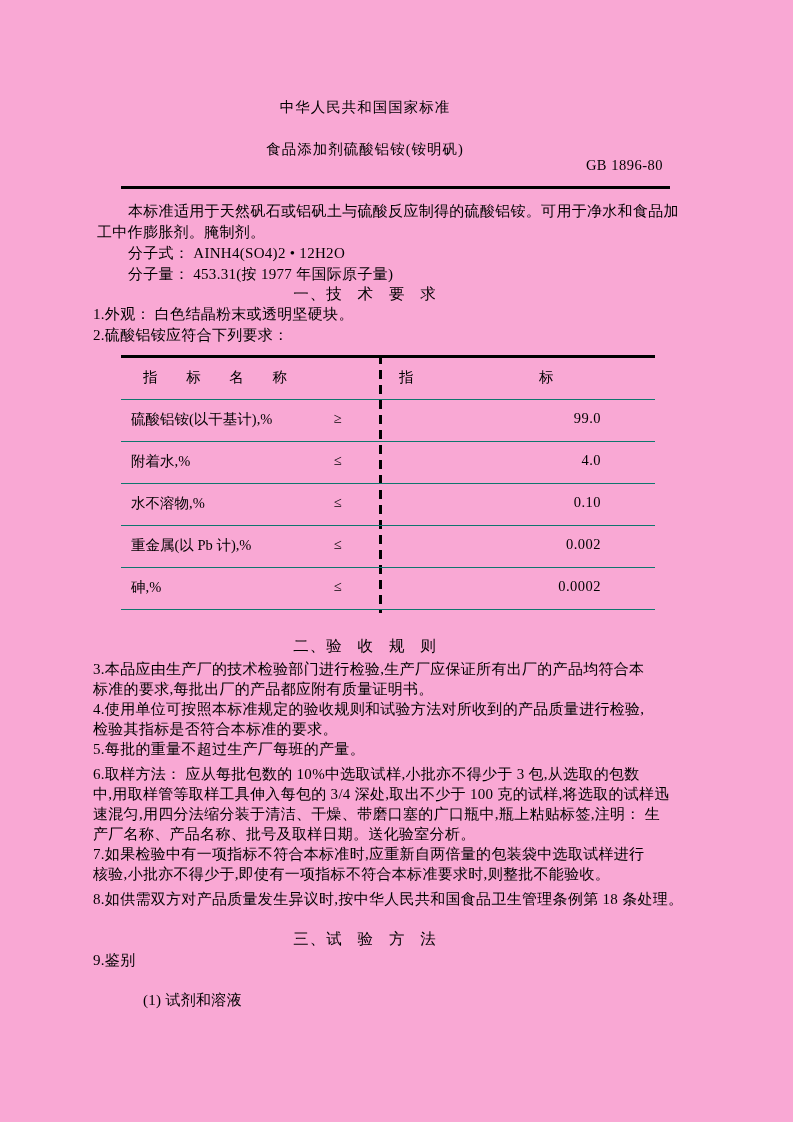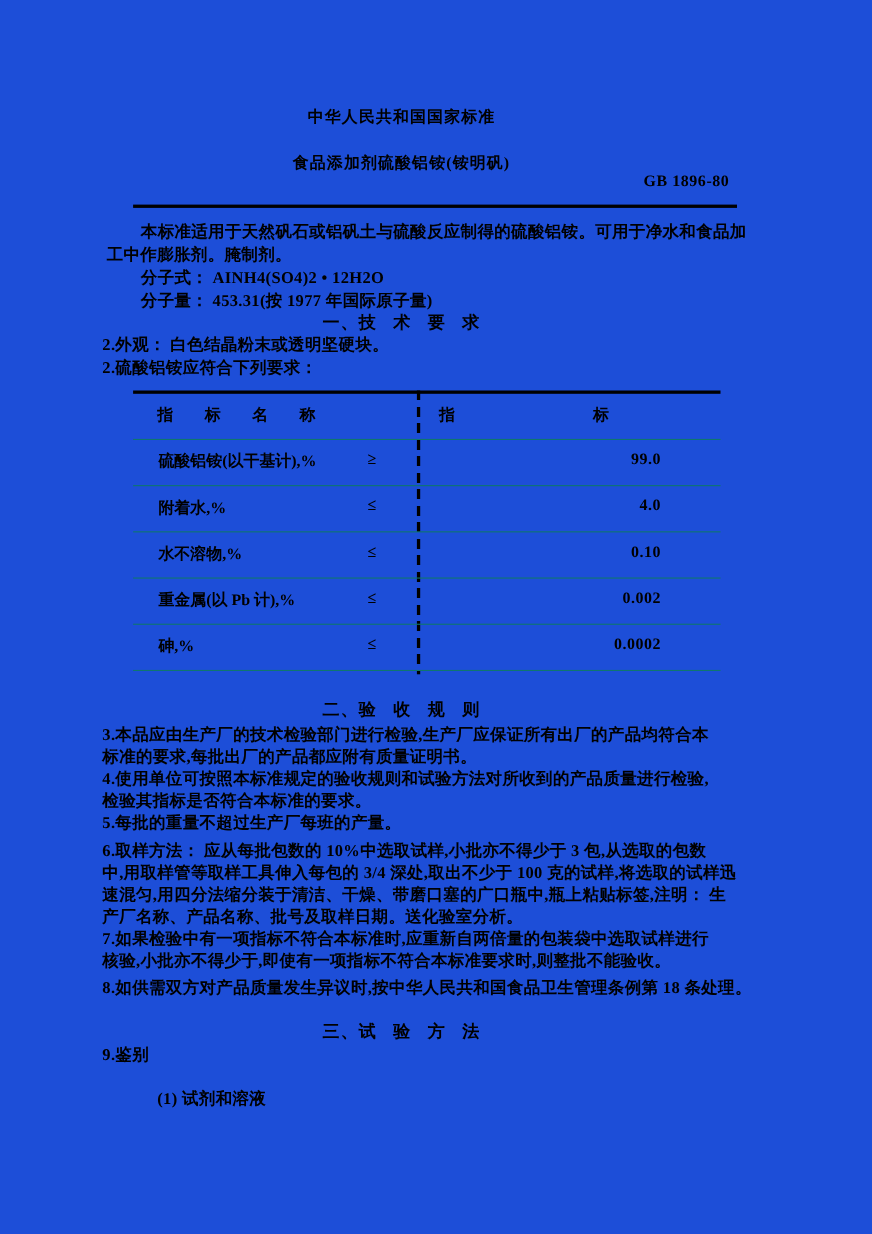--- a/index.html
+++ b/index.html
@@ -1,21 +1,21 @@
 <!DOCTYPE html>
 <html><head>
 <meta charset="utf-8">
 <style>
   html,body{margin:0;padding:0;background:#888;}
   #page{
     position:relative;
     width:793px;height:1122px;
-    background:#1d4ed8;
+    background:#f9a8d4;
     font-family:"Liberation Serif","DejaVu Serif",serif;
-    font-weight:bold;
+    font-weight:normal;
     color:#000;
     overflow:hidden;
   }
   .ln{
     position:absolute;
     white-space:nowrap;
     font-size:15px;
     line-height:20px;
     letter-spacing:0.3px;
   }
@@ -54,21 +54,20 @@
   .trow{
     position:relative;
     width:534px;height:42px;
     border-bottom:1px solid #0f766e;
     box-sizing:border-box;
   }
   .cell-name{
     position:absolute;
     left:10px;top:10px;
     white-space:nowrap;
-    margin-left:13px;
   }
   .th-name{
     position:absolute;
     left:22px;top:10px;
     word-spacing:25px;
     white-space:nowrap;
   }
   .th-val-l{position:absolute;left:278px;top:10px;}
   .th-val-r{position:absolute;left:418px;top:10px;}
   .cell-rel{
@@ -98,21 +97,21 @@
   <div class="ctr title" style="top:139px">食品添加剂硫酸铝铵(铵明矾)</div>
   <div class="gb">GB 1896-80</div>
   <div class="rule"></div>
 
   <div class="ln" style="top:201px;left:128px">本标准适用于天然矾石或铝矾土与硫酸反应制得的硫酸铝铵。可用于净水和食品加</div>
   <div class="ln" style="top:222px;left:97px">工中作膨胀剂。腌制剂。</div>
   <div class="ln" style="top:243px;left:128px">分子式： AINH4(SO4)2 • 12H2O</div>
   <div class="ln" style="top:264px;left:128px">分子量： 453.31(按 1977 年国际原子量)</div>
 
   <div class="ctr hd" style="top:284px">一、技 术 要 求</div>
-  <div class="ln" style="top:304px;left:93px">2.外观： 白色结晶粉末或透明坚硬块。</div>
+  <div class="ln" style="top:304px;left:93px">1.外观： 白色结晶粉末或透明坚硬块。</div>
   <div class="ln" style="top:325px;left:93px">2.硫酸铝铵应符合下列要求：</div>
 
   <div id="spec-table">
     <div class="vdash"></div>
     <div class="trow">
       <span class="th-name">指 标 名 称</span>
       <span class="th-val-l">指</span>
       <span class="th-val-r">标</span>
     </div>
     <div class="trow">

